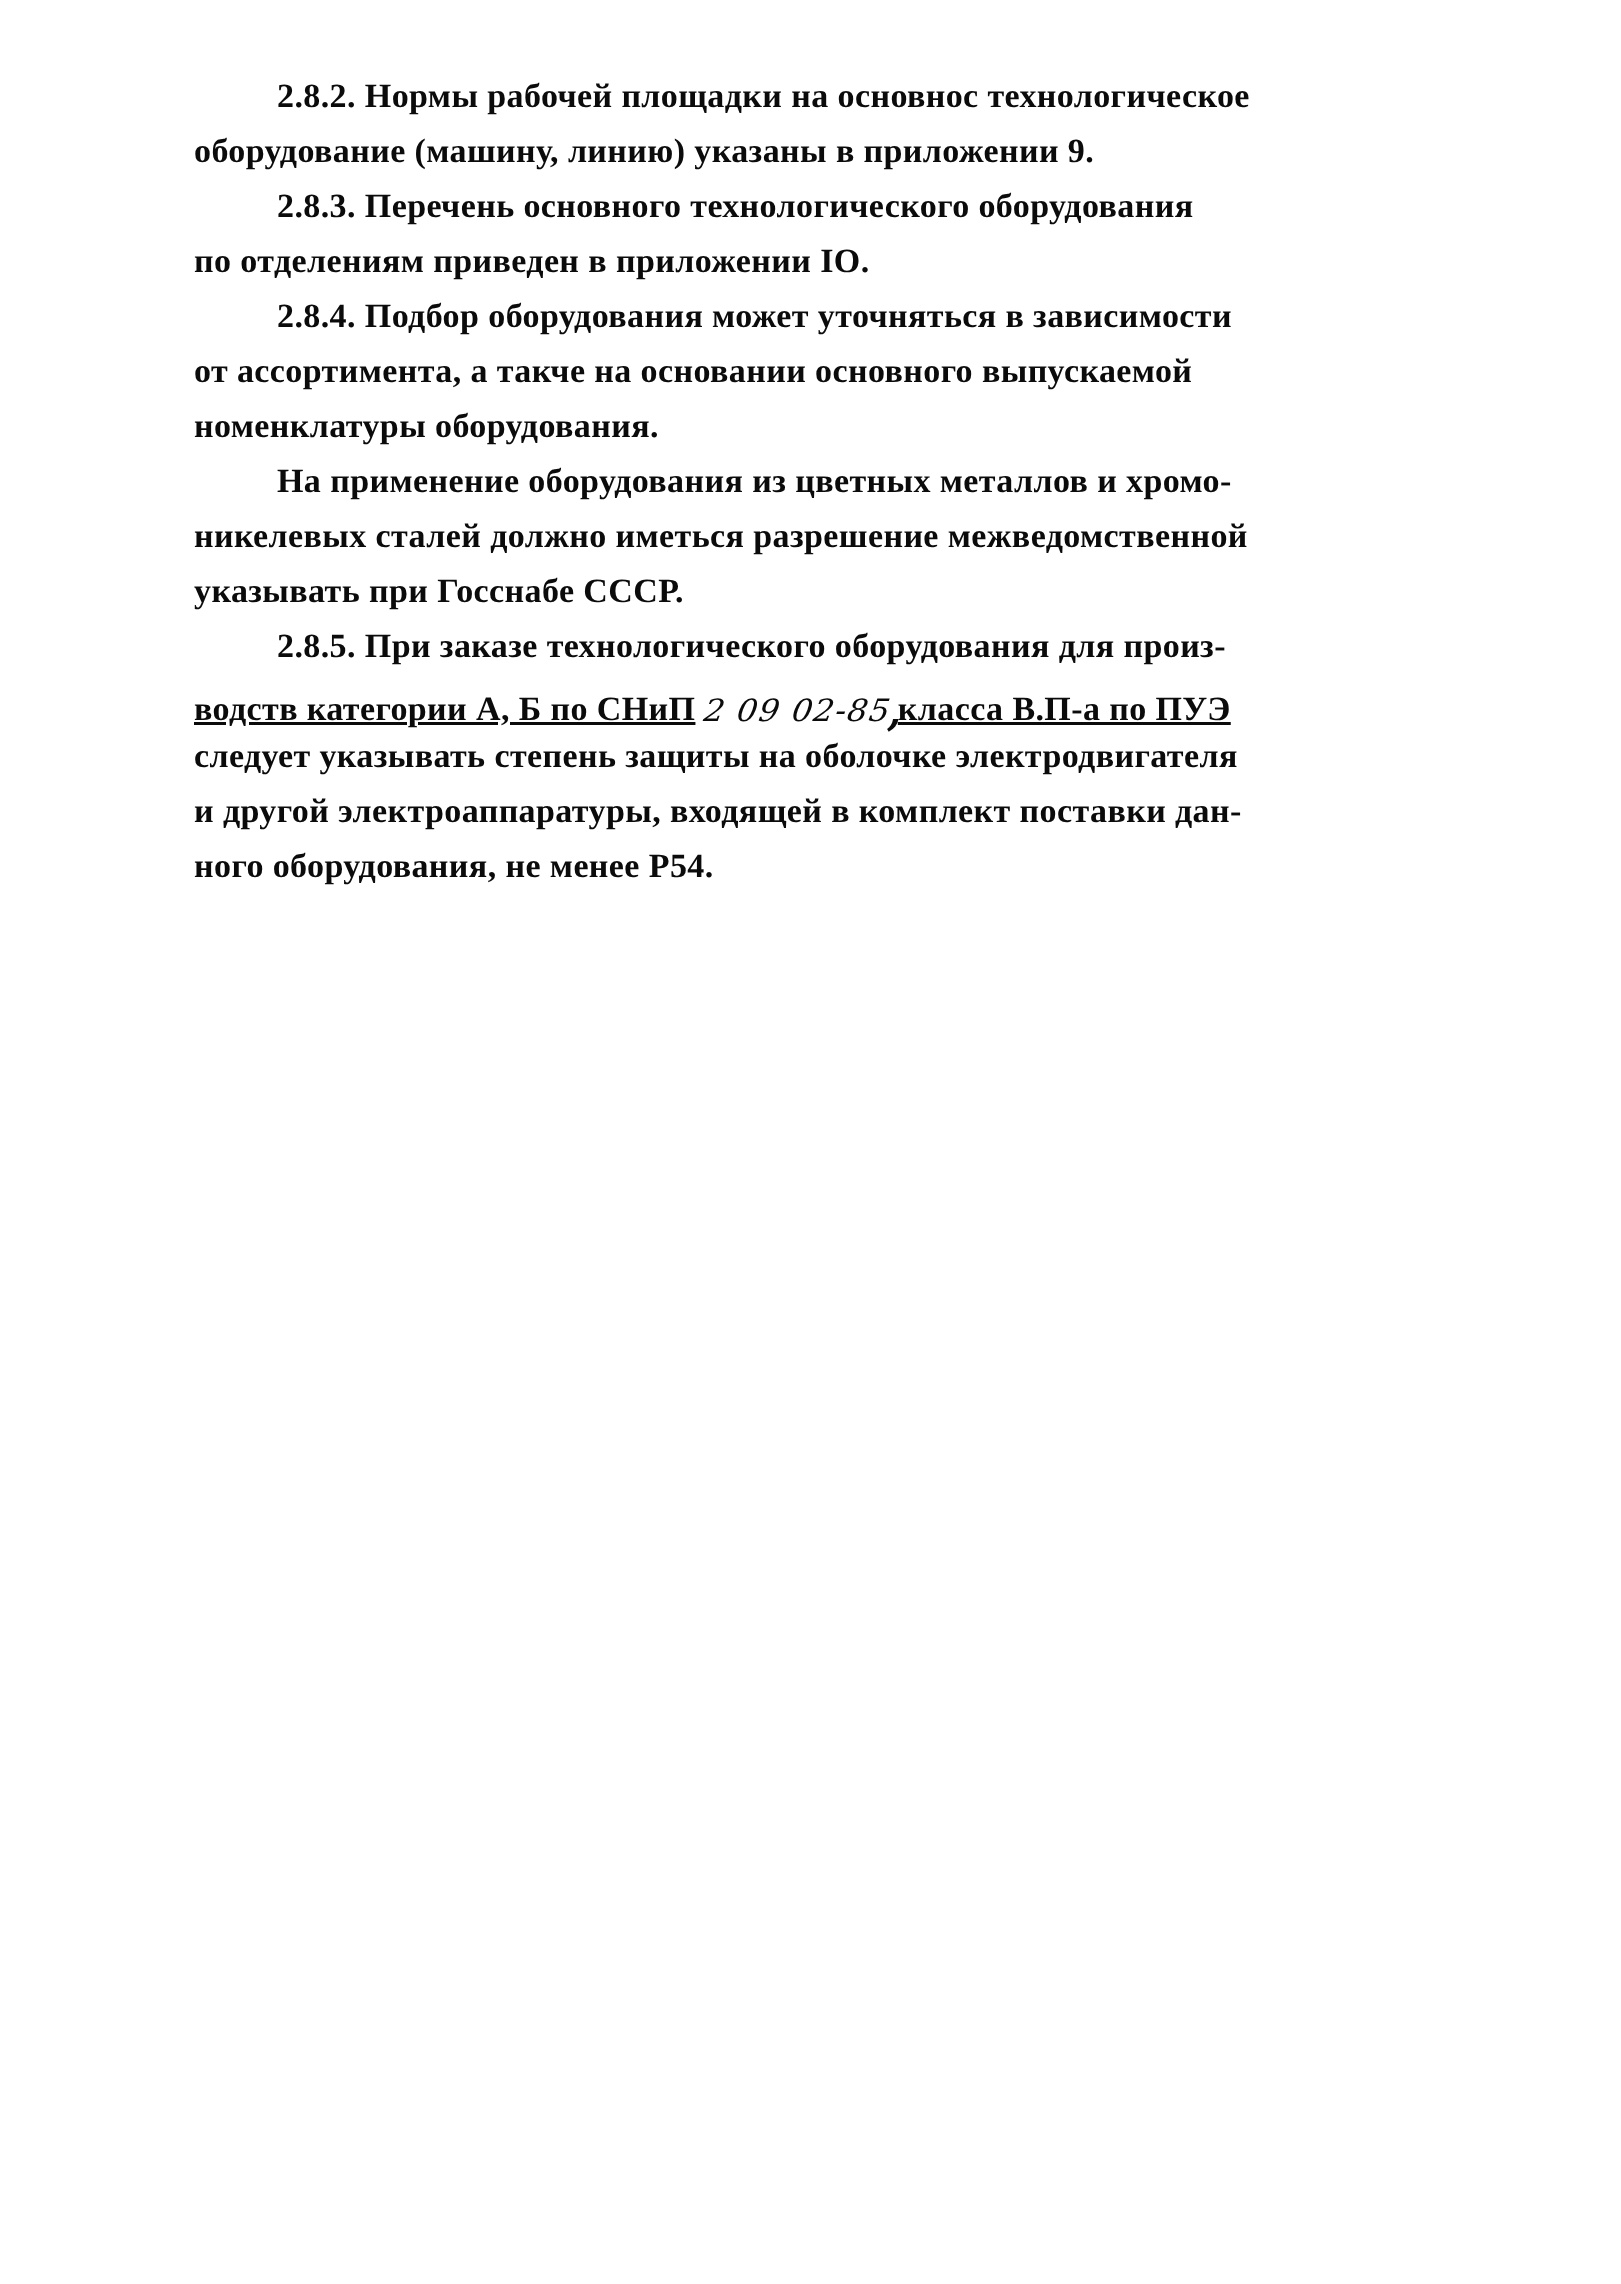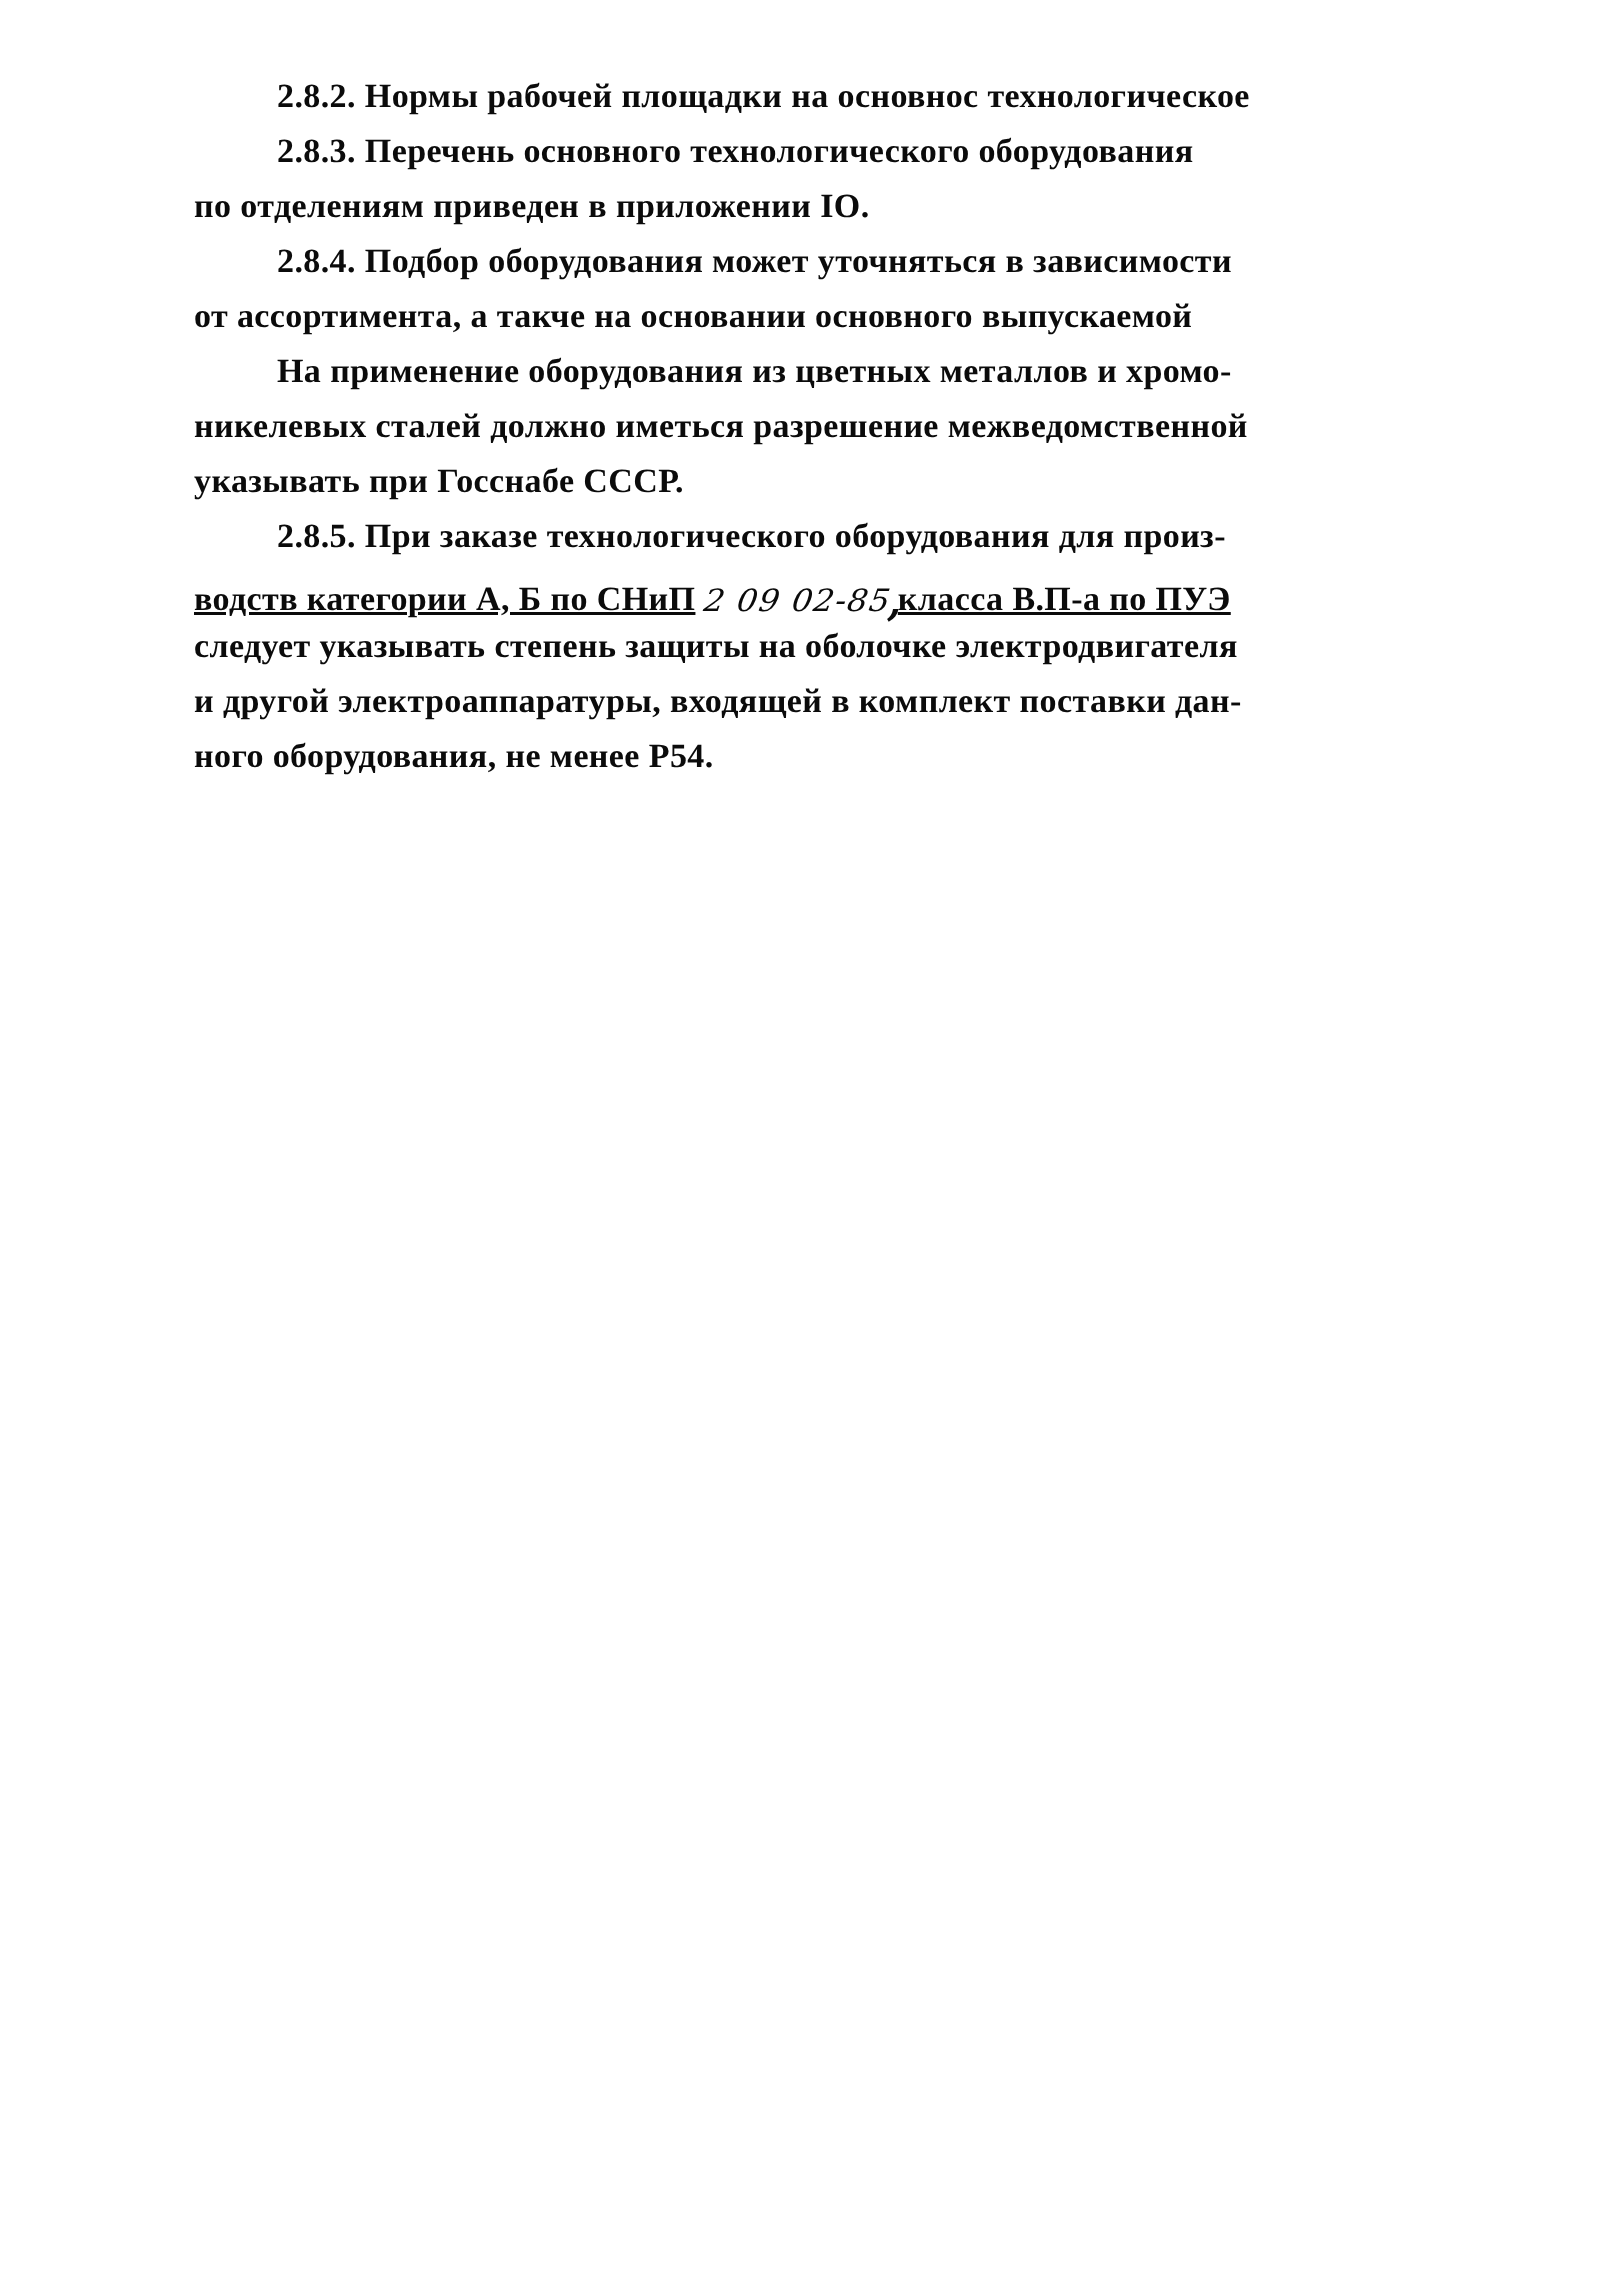--- a/index.html
+++ b/index.html
@@ -88,37 +88,43 @@
 <body>
 
 <div class="page">
 
   <div class="text-block">
 
     <div class="line indent">
       <span class="txt">2.8.2. Нормы рабочей площадки на основнос технологическое</span>
     </div>
 
+    <div class="line">
+      <span class="txt">оборудование (машину, линию) указаны в приложении 9.</span>
+    </div>
 
     <div class="line indent">
       <span class="txt">2.8.3. Перечень основного технологического оборудования</span>
     </div>
 
     <div class="line">
       <span class="txt">по отделениям приведен в приложении IO.</span>
     </div>
 
     <div class="line indent">
       <span class="txt">2.8.4. Подбор оборудования может уточняться в зависимости</span>
     </div>
 
     <div class="line">
       <span class="txt">от ассортимента, а такче на основании основного выпускаемой</span>
     </div>
 
+    <div class="line">
+      <span class="txt">номенклатуры оборудования.</span>
+    </div>
 
     <div class="line indent">
       <span class="txt">На применение оборудования из цветных металлов и хромо-</span>
     </div>
 
     <div class="line">
       <span class="txt">никелевых сталей должно иметься разрешение межведомственной</span>
     </div>
 
     <div class="line">

